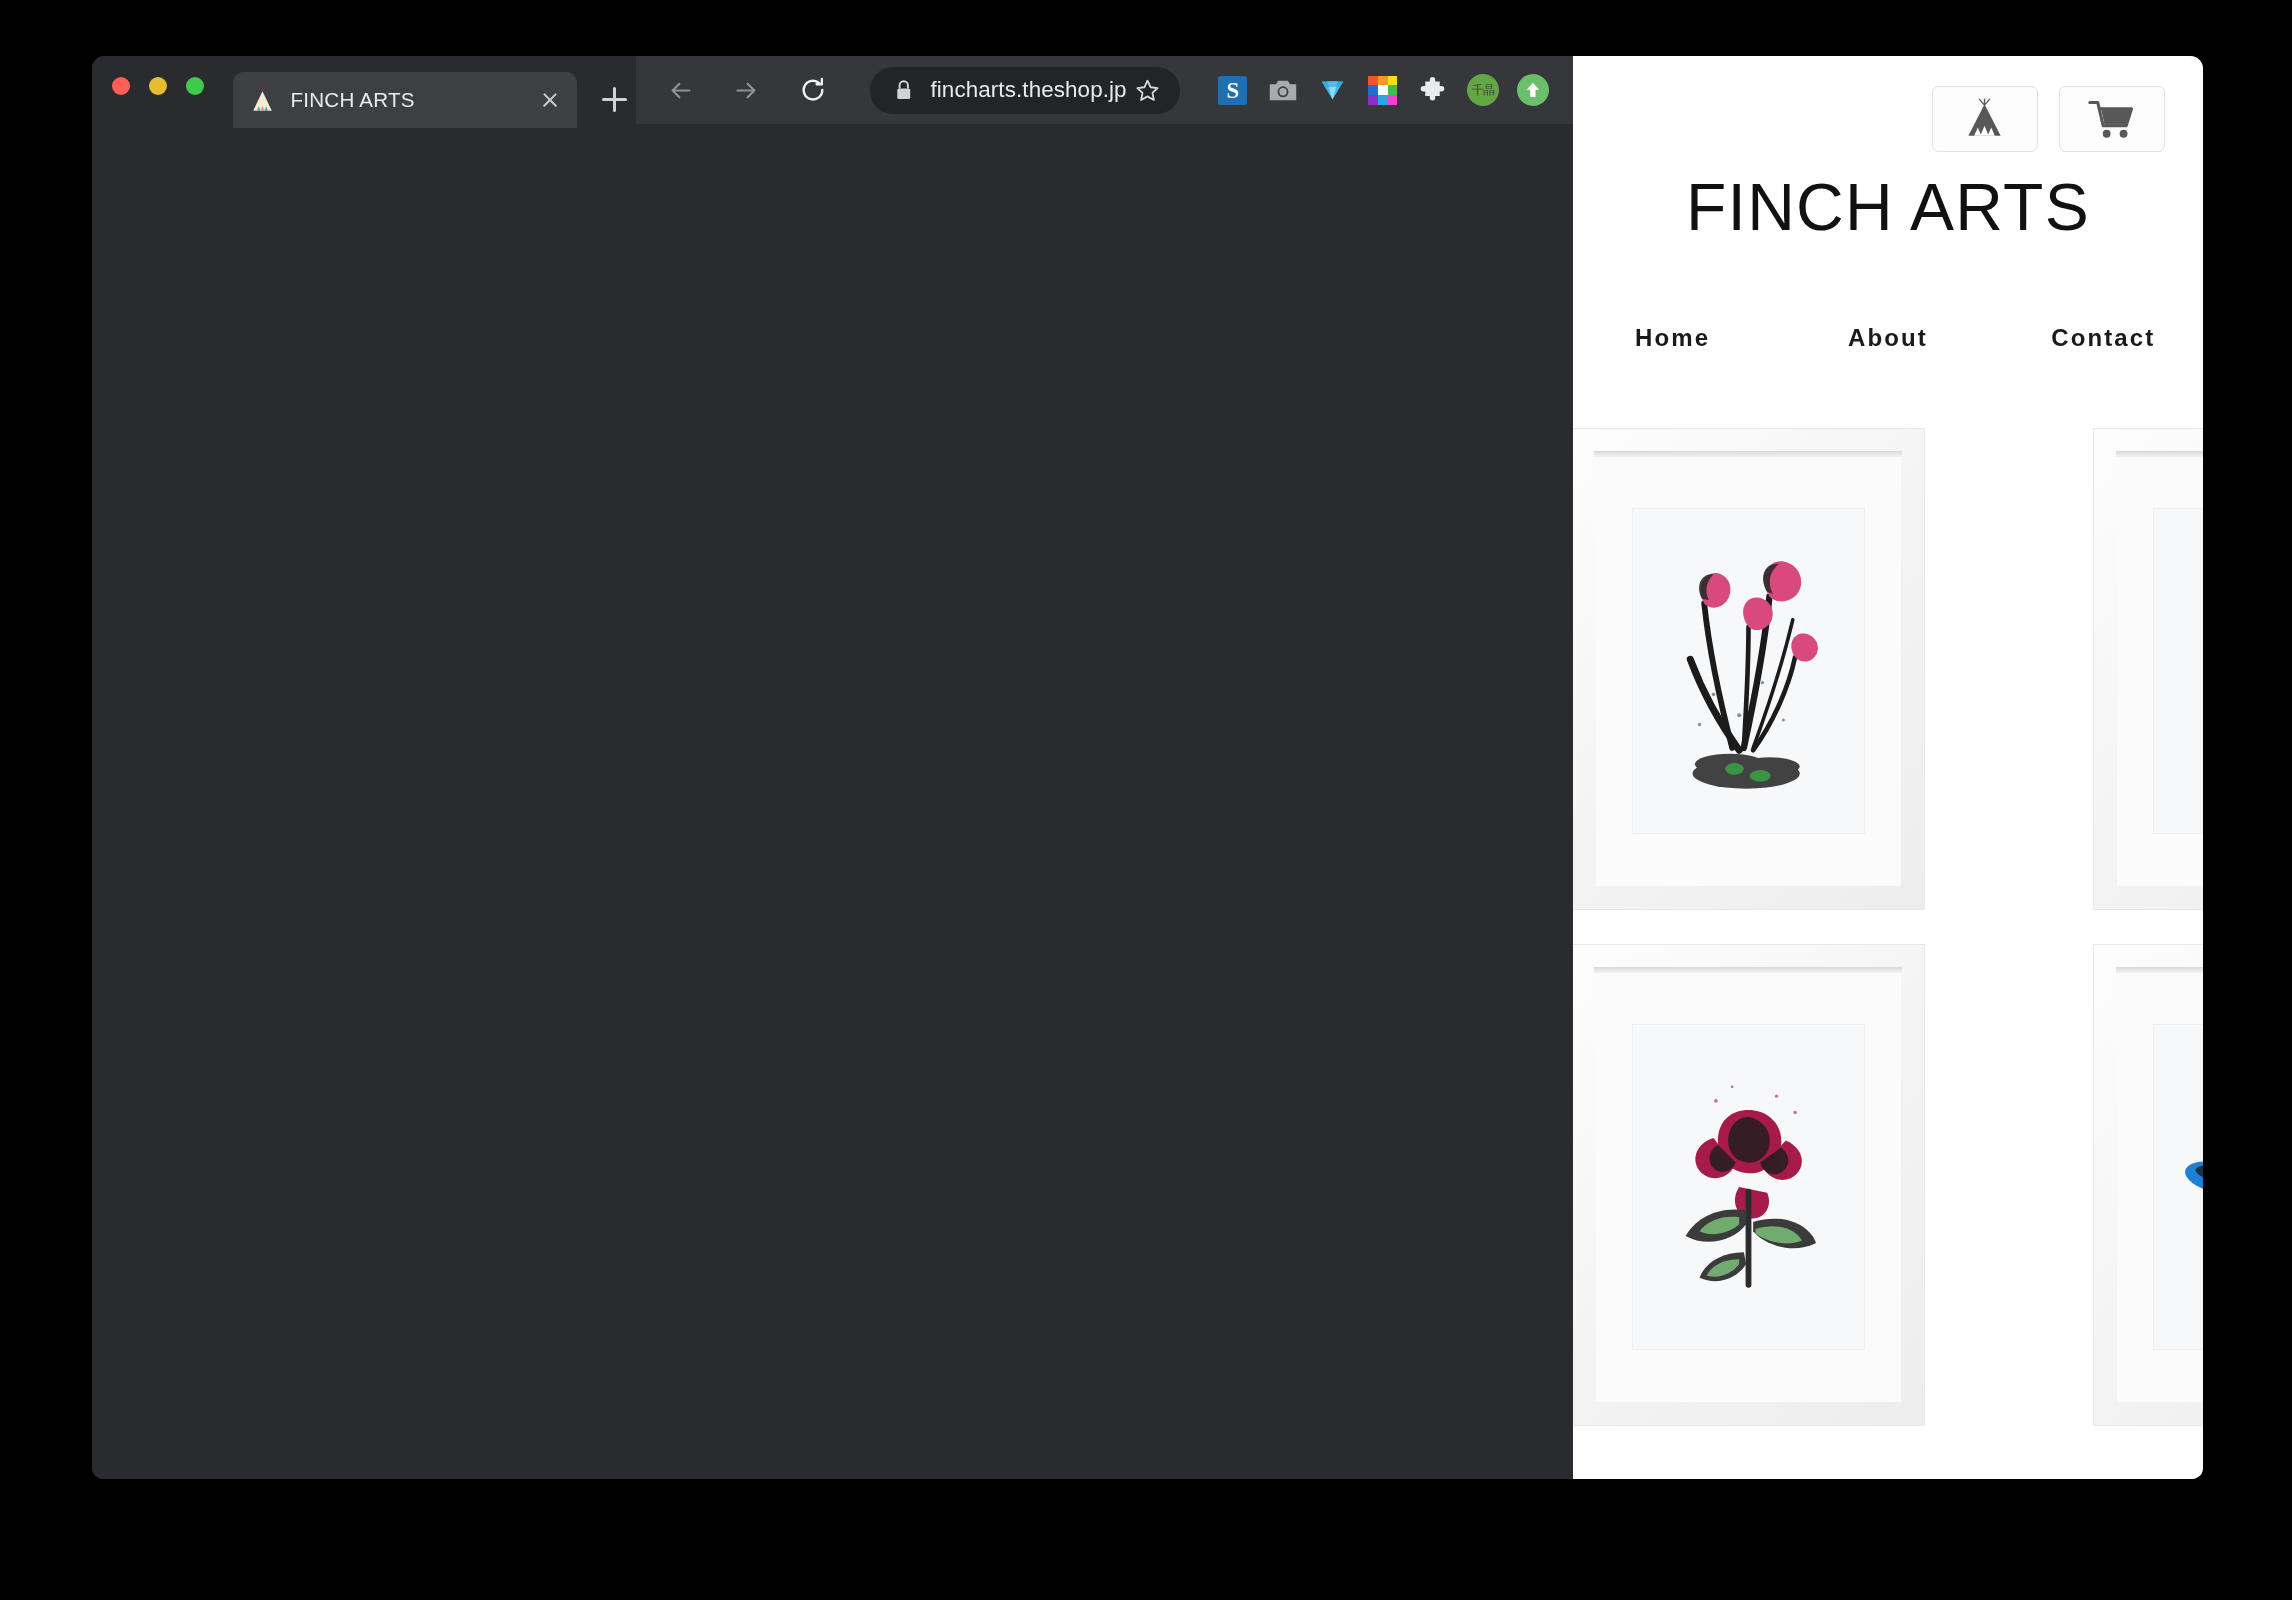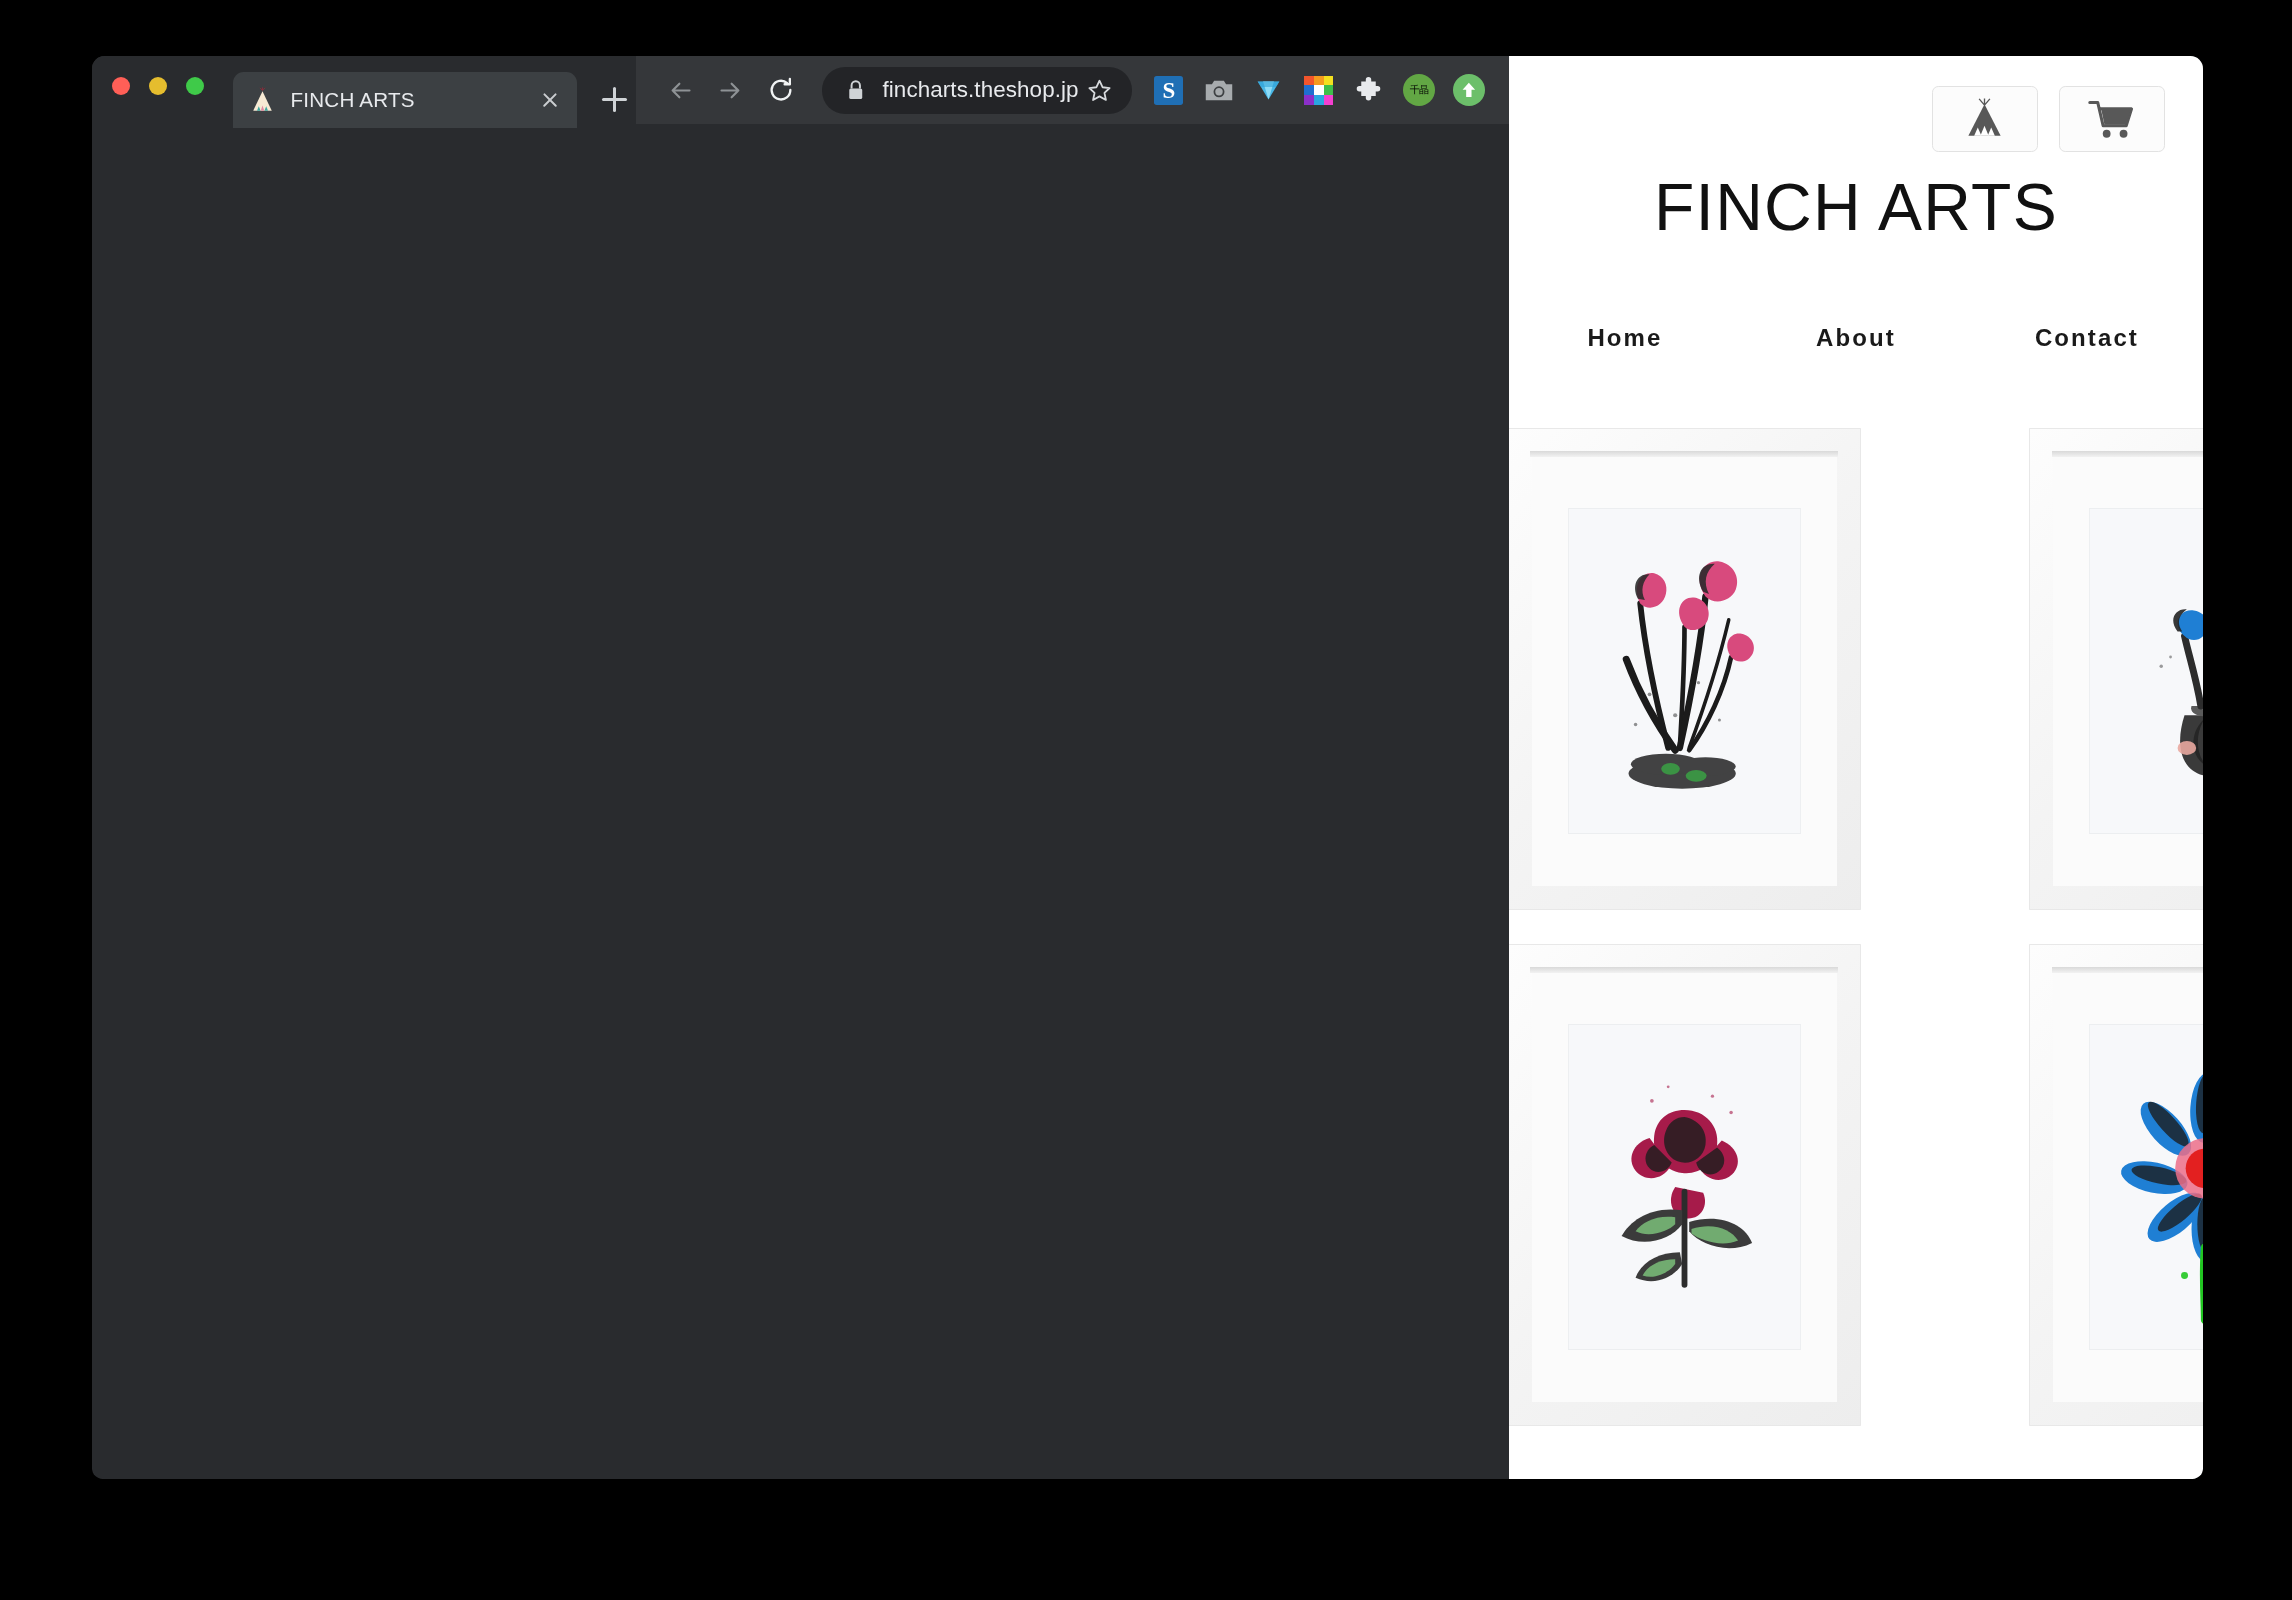--- a/index.html
+++ b/index.html
@@ -107,21 +107,21 @@
   .new-tab::before { left: 9px; top: 19.7px; width: 25px; height: 2.7px; }
   .new-tab::after  { left: 20px; top: 8.5px; width: 2.7px; height: 25px; }
 
   
   .toolbar {
     height: 68px;
     background: #35373a;
     display: flex;
     align-items: center;
     padding: 0 23px 0 19.7px;
-    gap: 0;
+    gap: 16px;
     flex: 0 0 auto;
   }
   .nav-btn {
     width: 50px; height: 50px;
     display: flex; align-items: center; justify-content: center;
     border-radius: 50%;
     flex: 0 0 auto;
   }
   .nav-btn svg { display: block; }
 
@@ -181,22 +181,22 @@
   .ext-grid {
     width: 29px; height: 29px;
     display: grid;
     grid-template-columns: repeat(3, 1fr);
     grid-template-rows: repeat(3, 1fr);
   }
   .ext-avatar {
     width: 32px; height: 32px;
     border-radius: 50%;
     background: #62a744;
-    color: #000000;
-    font-size: 10px;
+    color: #404040;
+    font-size: 12px;
     display: flex; align-items: center; justify-content: center;
     letter-spacing: -0.9px;
     font-family: "DejaVu Sans", sans-serif;
   }
   .ext-up {
     width: 32px; height: 32px;
     border-radius: 50%;
     background: #6cbf6a;
     display: flex; align-items: center; justify-content: center;
   }

